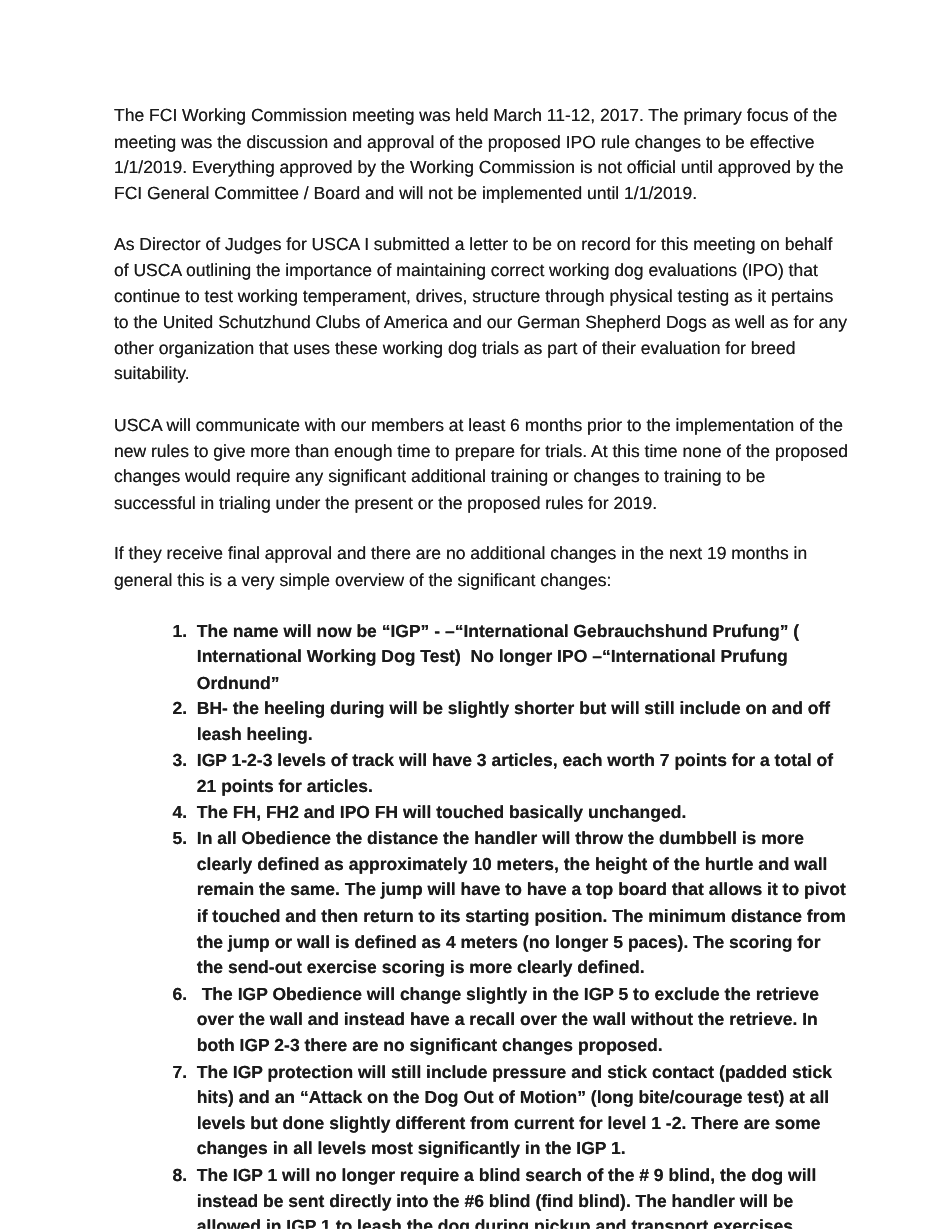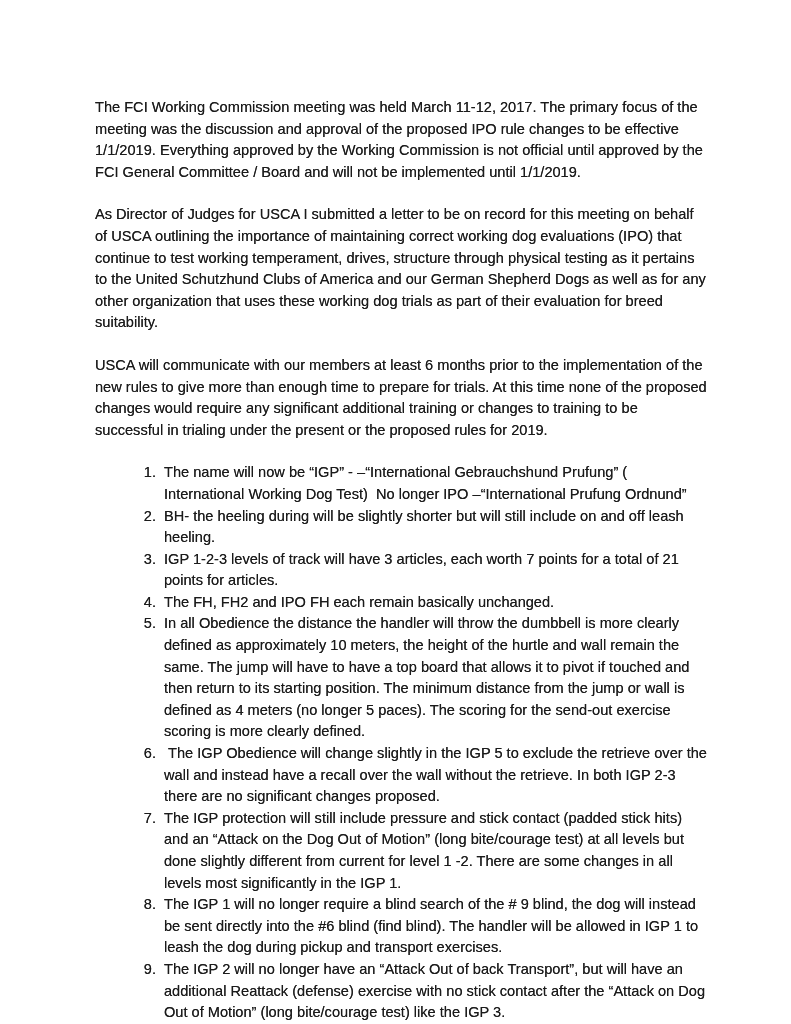--- a/index.html
+++ b/index.html
@@ -17,49 +17,51 @@
     position: absolute;
     left: 95px;
     top: 87px;
     width: 613px;
     font-family: "Liberation Sans", sans-serif;
     font-size: 14.6px;
     line-height: 21.6px;
     color: #1b1b1b;
   }
   .page p {
-    margin: 10px 0 21px 0;
+    margin: 0 0 21px 0;
     white-space: pre-wrap;
     text-shadow: 0 0 0.55px rgba(15,15,15,0.78);
   }
   .page ol {
     margin: 0;
     padding-left: 65px;
   }
   .page li {
     margin: 0;
     padding-left: 4px;
     white-space: pre-wrap;
     text-shadow: 0 0 0.55px rgba(15,15,15,0.78);
+    font-weight: bold;
   }
   .page li::marker {
     text-shadow: 0 0 0.55px rgba(15,15,15,0.78);
   }
 </style>
 </head>
 <body>
 
 <div class="page">
   <p>The FCI Working Commission meeting was held March 11-12, 2017. The primary focus of the meeting was the discussion and approval of the proposed IPO rule changes to be effective 1/1/2019. Everything approved by the Working Commission is not official until approved by the FCI General Committee / Board and will not be implemented until 1/1/2019.</p>
   <p>As Director of Judges for USCA I submitted a letter to be on record for this meeting on behalf of USCA outlining the importance of maintaining correct working dog evaluations (IPO) that continue to test working temperament, drives, structure through physical testing as it pertains to the United Schutzhund Clubs of America and our German Shepherd Dogs as well as for any other organization that uses these working dog trials as part of their evaluation for breed suitability.</p>
   <p>USCA will communicate with our members at least 6 months prior to the implementation of the new rules to give more than enough time to prepare for trials. At this time none of the proposed changes would require any significant additional training or changes to training to be successful in trialing under the present or the proposed rules for 2019.</p>
+  <p>If they receive final approval and there are no additional changes in the next 19 months in general this is a very simple overview of the significant changes:</p>
   <ol>
     <li>The name will now be “IGP” - –“International Gebrauchshund Prufung” ( International Working Dog Test)  No longer IPO –“International Prufung Ordnund”</li>
     <li>BH- the heeling during will be slightly shorter but will still include on and off leash heeling.</li>
     <li>IGP 1-2-3 levels of track will have 3 articles, each worth 7 points for a total of 21 points for articles.</li>
-    <li>The FH, FH2 and IPO FH each remain basically unchanged.</li>
+    <li>The FH, FH2 and IPO FH will touched basically unchanged.</li>
     <li>In all Obedience the distance the handler will throw the dumbbell is more clearly defined as approximately 10 meters, the height of the hurtle and wall remain the same. The jump will have to have a top board that allows it to pivot if touched and then return to its starting position. The minimum distance from the jump or wall is defined as 4 meters (no longer 5 paces). The scoring for the send-out exercise scoring is more clearly defined.</li>
     <li> The IGP Obedience will change slightly in the IGP 5 to exclude the retrieve over the wall and instead have a recall over the wall without the retrieve. In both IGP 2-3 there are no significant changes proposed.</li>
     <li>The IGP protection will still include pressure and stick contact (padded stick hits) and an “Attack on the Dog Out of Motion” (long bite/courage test) at all levels but done slightly different from current for level 1 -2. There are some changes in all levels most significantly in the IGP 1.</li>
     <li>The IGP 1 will no longer require a blind search of the # 9 blind, the dog will instead be sent directly into the #6 blind (find blind). The handler will be allowed in IGP 1 to leash the dog during pickup and transport exercises.</li>
     <li>The IGP 2 will no longer have an “Attack Out of back Transport”, but will have an additional Reattack (defense) exercise with no stick contact after the “Attack on Dog Out of Motion” (long bite/courage test) like the IGP 3.</li>
   </ol>
 </div>
 
 </body></html>

